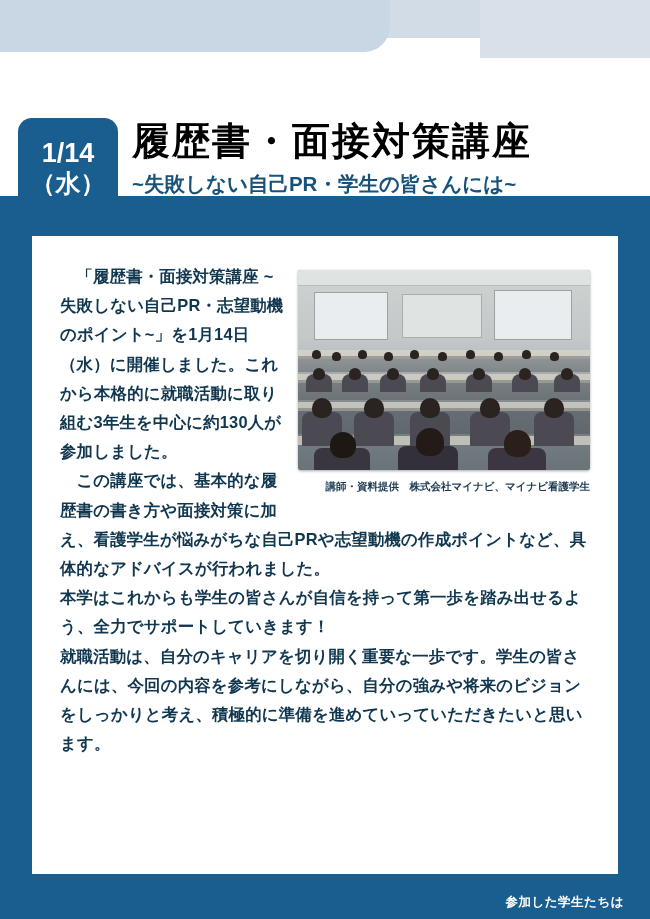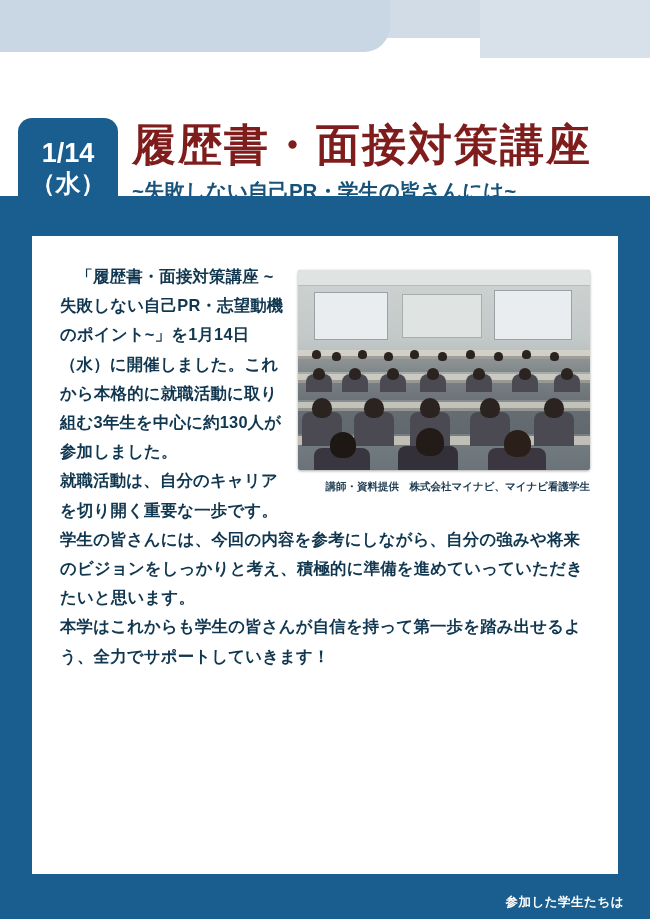--- a/index.html
+++ b/index.html
@@ -76,23 +76,23 @@
   .date-badge .d-sub {
     font-size: 25px;
     font-weight: bold;
   }
   .title-block {
     position: absolute;
     top: 62px; left: 128px;
     width: 518px;
   }
   .title-main {
-    font-size: 44px;
-    font-weight: bold;
-    color: #7f1d1d;
+    font-size: 38px;
+    font-weight: bold;
+    color: #000000;
     letter-spacing: 2px;
     line-height: 1.15;
     white-space: nowrap;
   }
   .title-sub {
     margin-top: 6px;
     font-size: 20.5px;
     font-weight: bold;
     color: #17527a;
     letter-spacing: 0px;
@@ -286,20 +286,21 @@
           <div class="ph-head" style="left:32px;  top:162px; width:26px; height:26px; background:#1e1815;"></div>
           <div class="ph-body" style="left:100px; top:176px; width:60px; height:32px; background:#34303a;"></div>
           <div class="ph-head" style="left:118px; top:158px; width:28px; height:28px; background:#231b17;"></div>
           <div class="ph-body" style="left:190px; top:178px; width:58px; height:30px; background:#3b3640;"></div>
           <div class="ph-head" style="left:206px; top:160px; width:27px; height:27px; background:#2a2019;"></div>
         </div>
         <div class="photo-credit">講師・資料提供　株式会社マイナビ、マイナビ看護学生</div>
       </div>
 
       <p class="indent">「履歴書・面接対策講座 ~失敗しない自己PR・志望動機のポイント~」を1月14日（水）に開催しました。これから本格的に就職活動に取り組む3年生を中心に約130人が参加しました。</p>
+      <p class="indent">この講座では、基本的な履歴書の書き方や面接対策に加え、看護学生が悩みがちな自己PRや志望動機の作成ポイントなど、具体的なアドバイスが行われました。</p>
+      <p>本学はこれからも学生の皆さんが自信を持って第一歩を踏み出せるよう、全力でサポートしていきます！</p>
       <p>就職活動は、自分のキャリアを切り開く重要な一歩です。学生の皆さんには、今回の内容を参考にしながら、自分の強みや将来のビジョンをしっかりと考え、積極的に準備を進めていっていただきたいと思います。</p>
-      <p>本学はこれからも学生の皆さんが自信を持って第一歩を踏み出せるよう、全力でサポートしていきます！</p>
     </div>
 
   </div>
 
   <div class="footer-note">参加した学生たちは</div>
 </div>
 
 </body></html>

